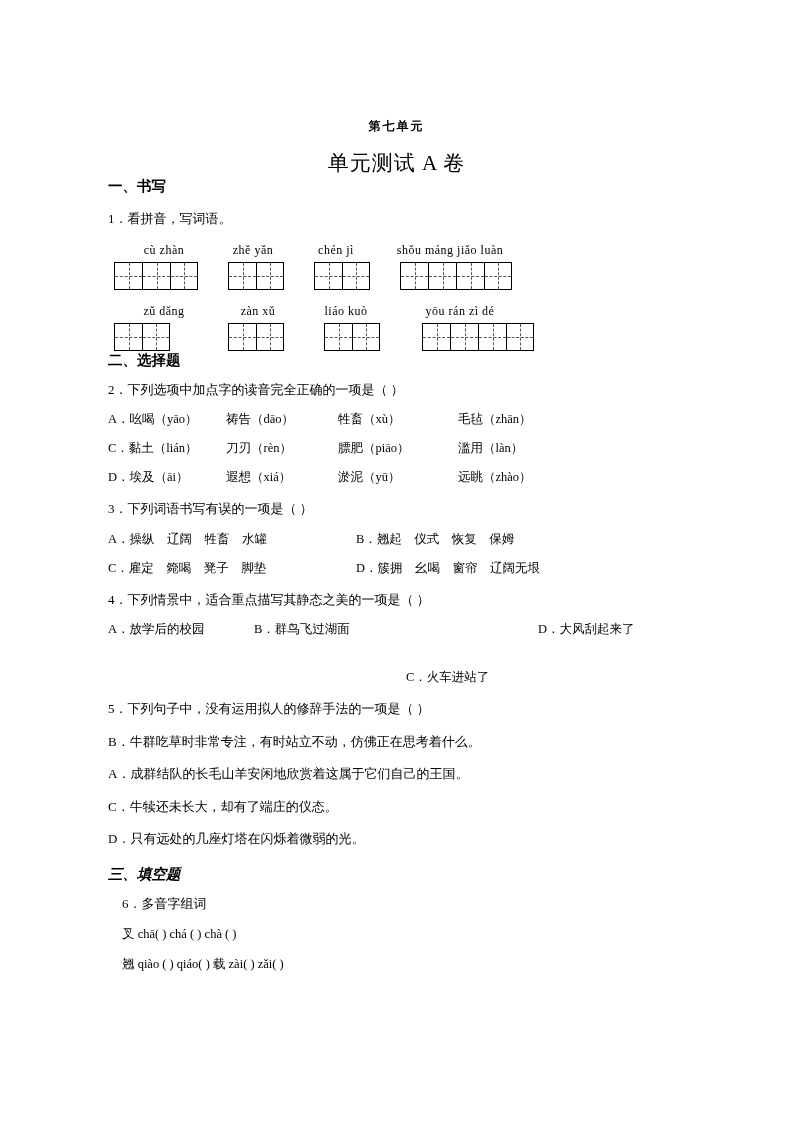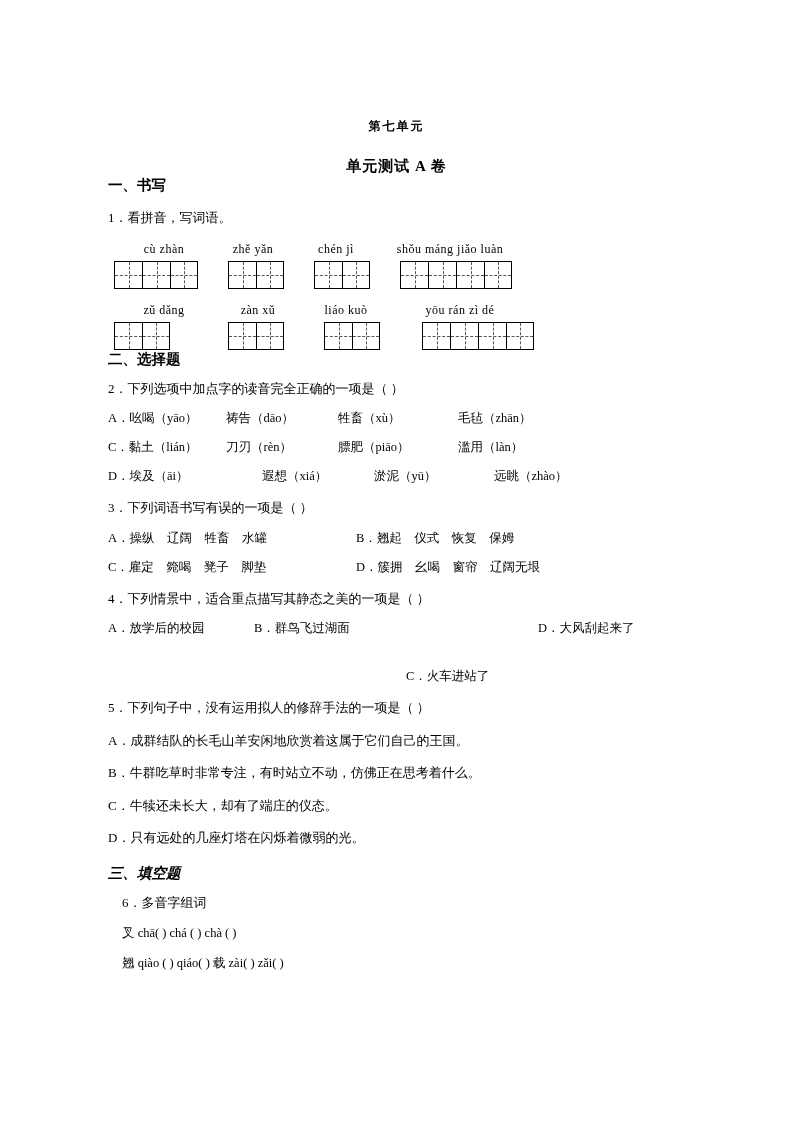--- a/index.html
+++ b/index.html
@@ -24,24 +24,24 @@
   }
   .title-main {
     text-align: center;
     font-size: 12px;
     font-weight: bold;
     letter-spacing: 2px;
     margin-top: 118px;
   }
   .title-sub {
     text-align: center;
-    font-size: 15px;
-    font-weight: bold;
+    font-size: 21px;
+    font-weight: normal;
     letter-spacing: 1px;
-    margin-top: 22px;
+    margin-top: 14px;
   }
   .section-head {
     font-size: 14.5px;
     font-weight: bold;
     margin-bottom: 2px;
   }
   .q-line {
     font-size: 13px;
     margin-top: 13px;
     line-height: 1.5;
@@ -189,21 +189,21 @@
     <span class="opt">毛毡（zhān）</span>
   </div>
   <div class="opts-row">
     <span class="opt" style="width:118px;">C．黏土（lián）</span>
     <span class="opt" style="width:112px;">刀刃（rèn）</span>
     <span class="opt" style="width:120px;">膘肥（piāo）</span>
     <span class="opt">滥用（làn）</span>
   </div>
   <div class="opts-row">
     <span class="opt" style="width:118px;">D．埃及（āi）</span>
-    <span class="opt" style="width:112px;margin-left:36px;">遐想（xiá）</span>
+    <span class="opt" style="width:112px;">遐想（xiá）</span>
     <span class="opt" style="width:120px;">淤泥（yū）</span>
     <span class="opt">远眺（zhào）</span>
   </div>
 
   <div class="q-line">3．下列词语书写有误的一项是（      ）</div>
   <div class="opts-row">
     <span class="opt" style="width:248px;">A．操纵　辽阔　牲畜　水罐</span>
     <span class="opt">B．翘起　仪式　恢复　保姆</span>
   </div>
   <div class="opts-row">
@@ -213,22 +213,22 @@
 
   <div class="q-line">4．下列情景中，适合重点描写其静态之美的一项是（      ）</div>
   <div class="opts-row">
     <span class="opt" style="width:146px;">A．放学后的校园</span>
     <span class="opt" style="width:152px;">B．群鸟飞过湖面</span>
     <span class="opt" style="width:132px;margin-top:48px;">C．火车进站了</span>
     <span class="opt">D．大风刮起来了</span>
   </div>
 
   <div class="q-line">5．下列句子中，没有运用拟人的修辞手法的一项是（      ）</div>
+  <div class="q-line">B．牛群吃草时非常专注，有时站立不动，仿佛正在思考着什么。</div>
   <div class="q-line">A．成群结队的长毛山羊安闲地欣赏着这属于它们自己的王国。</div>
-  <div class="q-line">B．牛群吃草时非常专注，有时站立不动，仿佛正在思考着什么。</div>
   <div class="q-line">C．牛犊还未长大，却有了端庄的仪态。</div>
   <div class="q-line">D．只有远处的几座灯塔在闪烁着微弱的光。</div>
 
   <div class="section-head" style="margin-top:16px;font-style:italic;">三、填空题</div>
 
   <div class="q-line tight indent">6．多音字组词</div>
   <div class="fill-line">叉 chā(            )   chá (            )   chà (                )</div>
   <div class="fill-line">翘 qiào (            )   qiáo(            )   载 zài(                )   zǎi(                )</div>
 
 </div>

